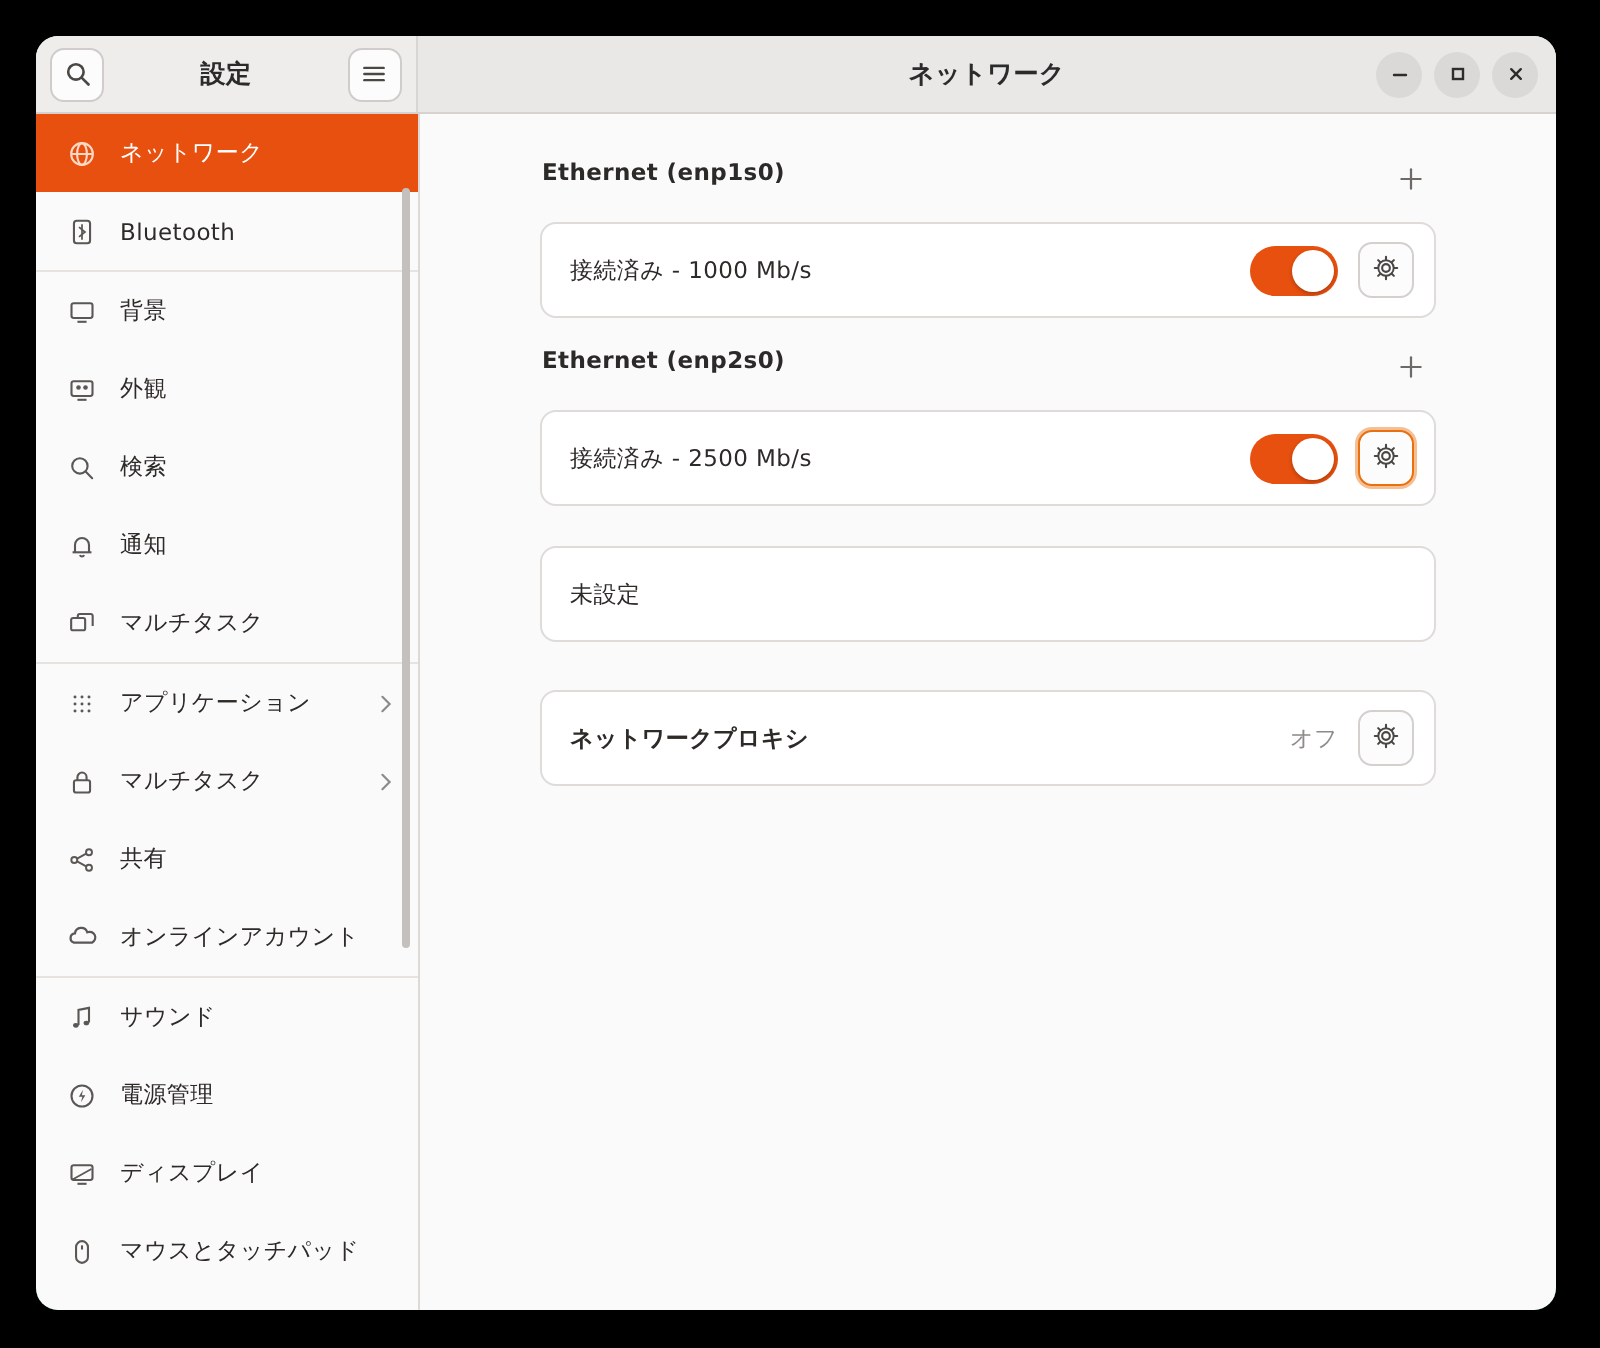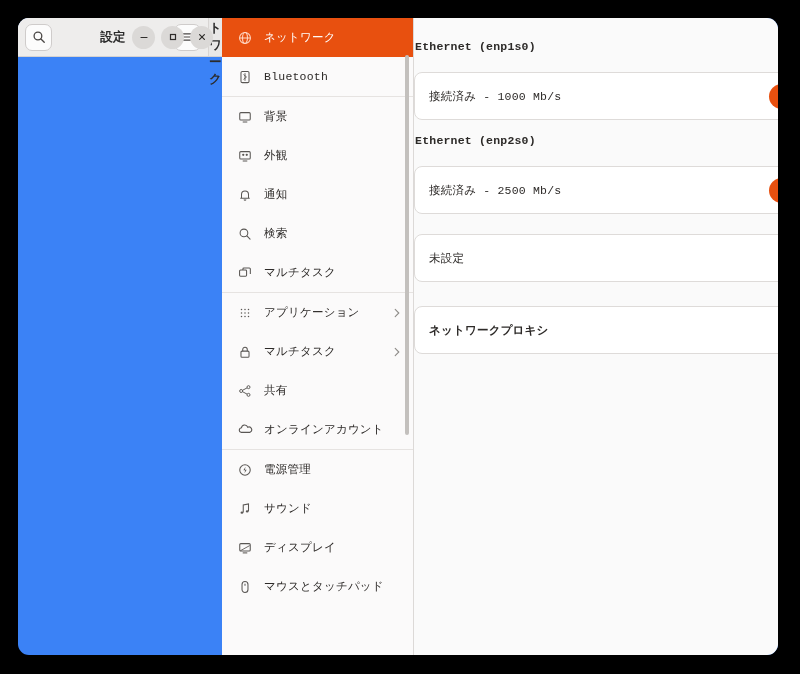--- a/index.html
+++ b/index.html
@@ -11,27 +11,26 @@
     overflow: hidden;
     font-family: "DejaVu Sans", "Liberation Sans", sans-serif;
   }
 
   #window {
     position: absolute;
     left: 18px;
     top: 18px;
     width: 760px;
     height: 637px;
-    background: #3b82f6;
+    background: #15803d;
     border-radius: 11px;
     overflow: hidden;
     box-shadow: 0 6px 22px rgba(0,0,0,0.55);
     display: flex;
-    flex-direction: row;
-    font-family: Liberation Mono, monospace;
+    flex-direction: column;
   }
 
   
   #titlebar {
     height: 38px;
     min-height: 38px;
     display: flex;
     align-items: stretch;
     background: #e9e8e7;
     border-bottom: 1px solid #d5d2d0;
@@ -371,35 +370,35 @@
               <circle cx="6" cy="6.6" r="1.3" fill="currentColor" stroke="none"></circle>
               <circle cx="10" cy="6.6" r="1.3" fill="currentColor" stroke="none"></circle>
               <line x1="5.4" y1="13.6" x2="10.6" y2="13.6"></line>
             </svg>
           </span>
           <span class="lbl">外観</span>
         </div>
         <div class="nav-item">
           <span class="ic">
             <svg width="14" height="14" viewBox="0 0 16 16" fill="none" stroke="currentColor" stroke-width="1.2">
+              <circle cx="6.8" cy="6.8" r="4.4"></circle>
+              <line x1="10.2" y1="10.2" x2="13.8" y2="13.8" stroke-linecap="round"></line>
+            </svg>
+          </span>
+          <span class="lbl">検索</span>
+        </div>
+        <div class="nav-item">
+          <span class="ic">
+            <svg width="14" height="14" viewBox="0 0 16 16" fill="none" stroke="currentColor" stroke-width="1.2">
               <path d="M4 11.4 V7.4 a4 4 0 0 1 8 0 v4"></path>
               <line x1="2.6" y1="11.6" x2="13.4" y2="11.6"></line>
               <path d="M6.8 13.2 a1.3 1.3 0 0 0 2.4 0"></path>
             </svg>
           </span>
           <span class="lbl">通知</span>
-        </div>
-        <div class="nav-item">
-          <span class="ic">
-            <svg width="14" height="14" viewBox="0 0 16 16" fill="none" stroke="currentColor" stroke-width="1.2">
-              <circle cx="6.8" cy="6.8" r="4.4"></circle>
-              <line x1="10.2" y1="10.2" x2="13.8" y2="13.8" stroke-linecap="round"></line>
-            </svg>
-          </span>
-          <span class="lbl">検索</span>
         </div>
         <div class="nav-item">
           <span class="ic">
             <svg width="14" height="14" viewBox="0 0 16 16" fill="none" stroke="currentColor" stroke-width="1.2">
               <rect x="1.8" y="4.6" width="8" height="7" rx="1.1"></rect>
               <path d="M5.6 4.6 V3.4 a1.1 1.1 0 0 1 1.1 -1.1 H13 a1.1 1.1 0 0 1 1.1 1.1 V9.2"></path>
             </svg>
           </span>
           <span class="lbl">マルチタスク</span>
         </div>
@@ -462,35 +461,35 @@
           </span>
           <span class="lbl">オンラインアカウント</span>
         </div>
       </div>
       <div class="nav-sep"></div>
 
       <div class="nav-group">
         <div class="nav-item">
           <span class="ic">
             <svg width="14" height="14" viewBox="0 0 16 16" fill="none" stroke="currentColor" stroke-width="1.2">
-              <circle cx="8" cy="8" r="6"></circle>
-              <path d="M8.6 4.4 L6.2 8.4 H8.2 L7.4 11.6 L9.9 7.6 H7.9 Z" fill="currentColor" stroke="none"></path>
-            </svg>
-          </span>
-          <span class="lbl">電源管理</span>
-        </div>
-        <div class="nav-item">
-          <span class="ic">
-            <svg width="14" height="14" viewBox="0 0 16 16" fill="none" stroke="currentColor" stroke-width="1.2">
               <path d="M6 12 V3.4 L12 2.2 V10.6"></path>
               <ellipse cx="4.5" cy="12.2" rx="1.6" ry="1.3" fill="currentColor" stroke="none"></ellipse>
               <ellipse cx="10.5" cy="10.8" rx="1.6" ry="1.3" fill="currentColor" stroke="none"></ellipse>
             </svg>
           </span>
           <span class="lbl">サウンド</span>
+        </div>
+        <div class="nav-item">
+          <span class="ic">
+            <svg width="14" height="14" viewBox="0 0 16 16" fill="none" stroke="currentColor" stroke-width="1.2">
+              <circle cx="8" cy="8" r="6"></circle>
+              <path d="M8.6 4.4 L6.2 8.4 H8.2 L7.4 11.6 L9.9 7.6 H7.9 Z" fill="currentColor" stroke="none"></path>
+            </svg>
+          </span>
+          <span class="lbl">電源管理</span>
         </div>
         <div class="nav-item">
           <span class="ic">
             <svg width="14" height="14" viewBox="0 0 16 16" fill="none" stroke="currentColor" stroke-width="1.2">
               <rect x="2" y="3" width="12" height="8.4" rx="1.2"></rect>
               <line x1="2.6" y1="11.2" x2="13.4" y2="5.2" stroke-width="1"></line>
               <line x1="5.4" y1="13.6" x2="10.6" y2="13.6"></line>
             </svg>
           </span>
           <span class="lbl">ディスプレイ</span>

